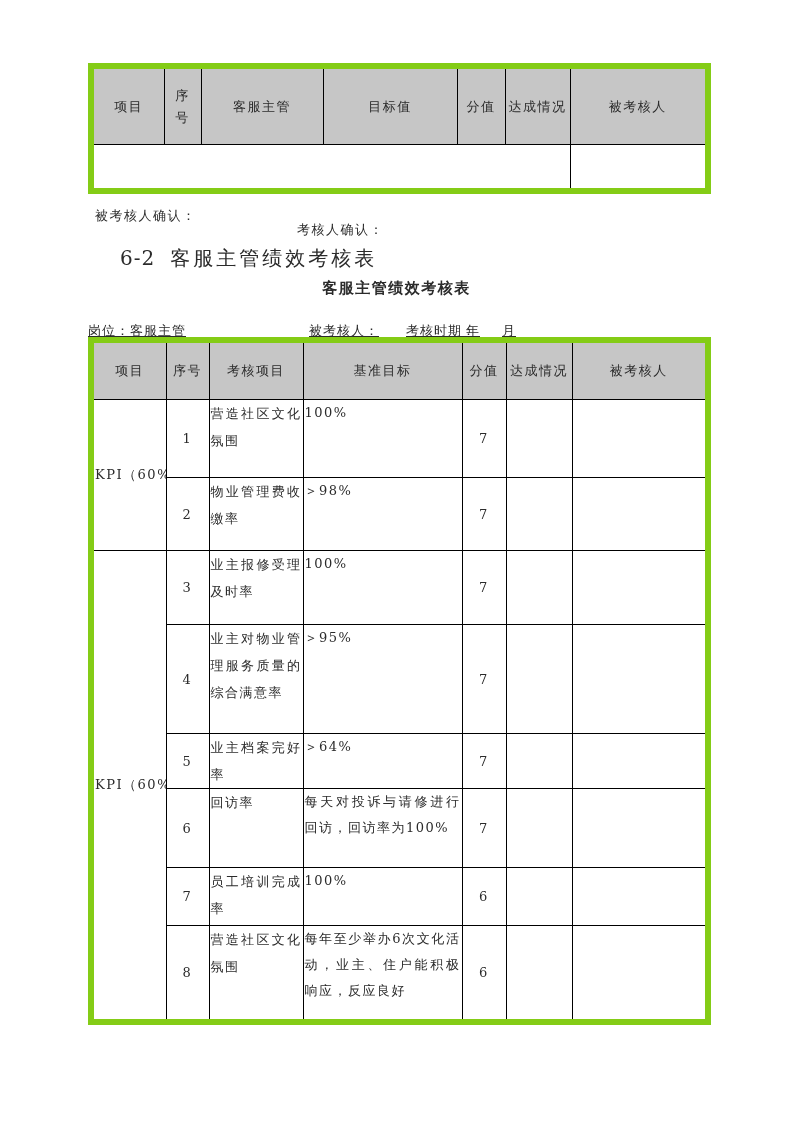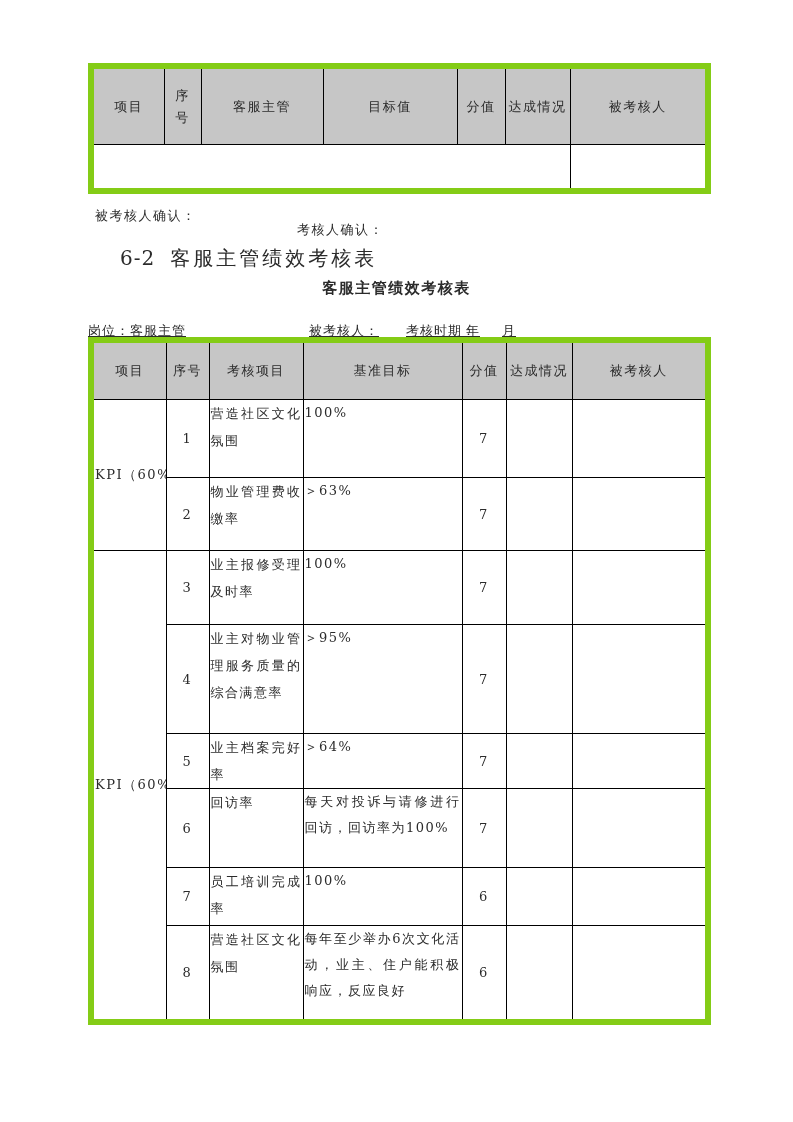--- a/index.html
+++ b/index.html
@@ -125,21 +125,21 @@
       <td class="cell-num">1</td>
       <td class="cell-item">营造社区文化氛围</td>
       <td class="cell-target">100%</td>
       <td class="cell-num">7</td>
       <td class="cell-blank"></td>
       <td class="cell-blank"></td>
     </tr>
     <tr style="height:73px">
       <td class="cell-num">2</td>
       <td class="cell-item">物业管理费收缴率</td>
-      <td class="cell-target">＞63%</td>
+      <td class="cell-target">＞98%</td>
       <td class="cell-num">7</td>
       <td class="cell-blank"></td>
       <td class="cell-blank"></td>
     </tr>
 
     <tr style="height:74px">
       <td rowspan="6" class="cell-group">KPI（60%）</td>
       <td class="cell-num">3</td>
       <td class="cell-item">业主报修受理及时率</td>
       <td class="cell-target">100%</td>

